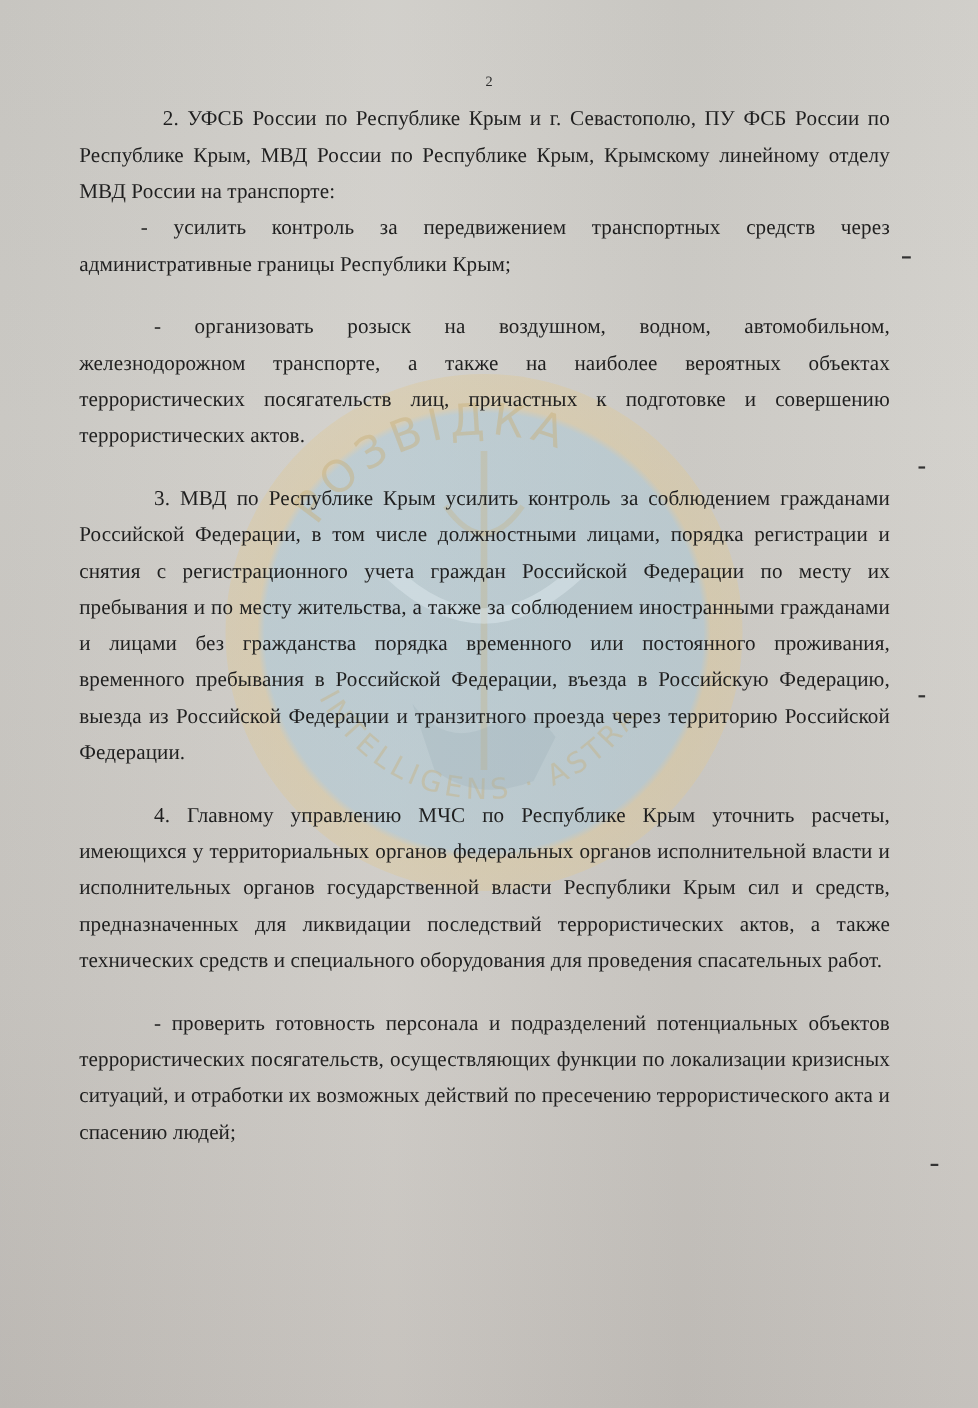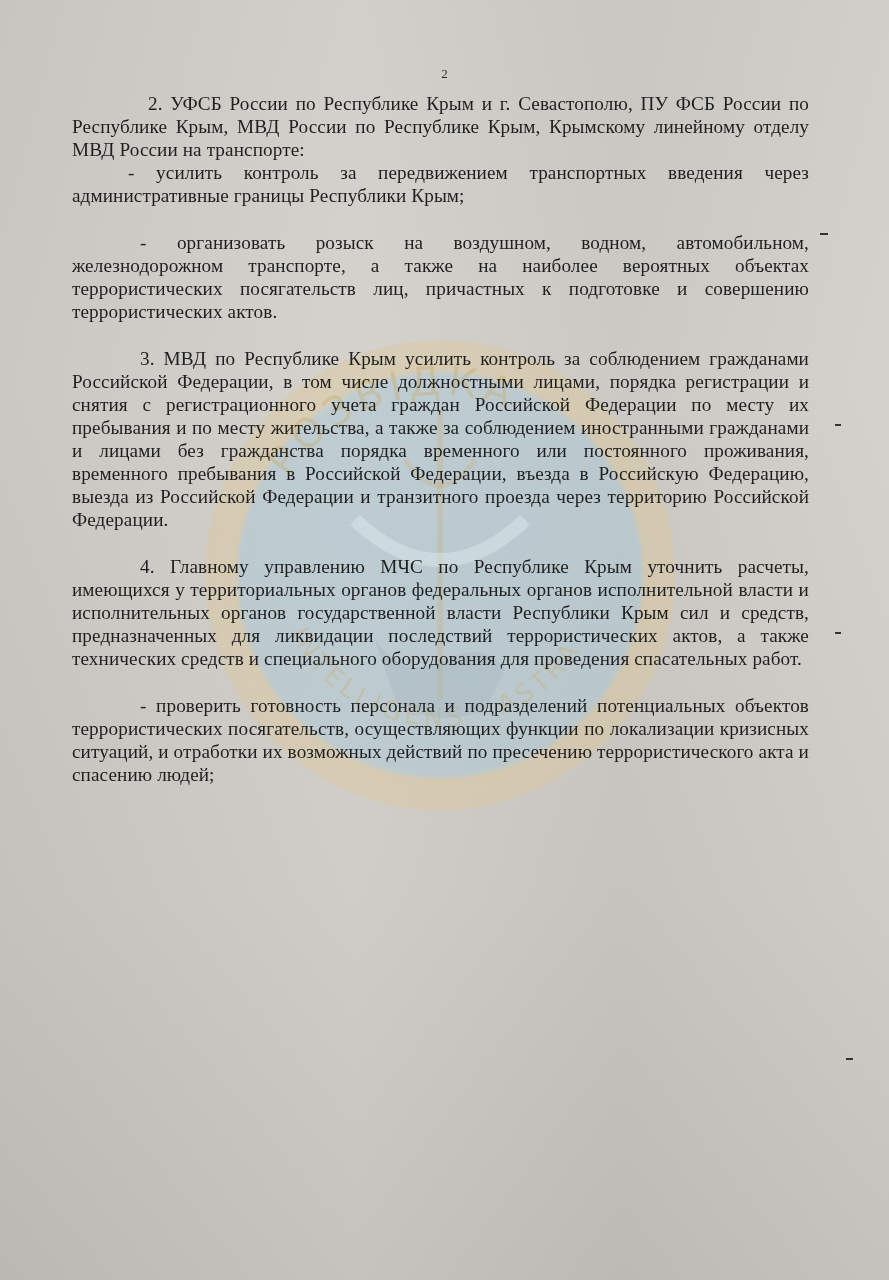--- a/index.html
+++ b/index.html
@@ -46,21 +46,21 @@
       font-size: 13px;
       color: #2a2a2a;
     }
     .content {
       position: absolute;
       left: 72px;
       top: 92px;
       width: 737px;
       color: #1f1f1f;
       font-size: 19.2px;
-      line-height: 23px;
+      line-height: 33px;
       letter-spacing: 0.1px;
     }
     .para {
       margin: 0;
       text-align: justify;
       text-align-last: left;
     }
     .indent-1 { text-indent: 68px; margin-top: 24px; }
     .indent-2 { text-indent: 76px; }
     .indent-bullet { text-indent: 56px; }
@@ -91,21 +91,21 @@
       <path d="M200 120 Q235 170 270 120" stroke="rgba(200,175,120,0.30)" stroke-width="5" fill="none"></path>
       <path d="M150 180 Q235 260 320 180" stroke="rgba(225,235,240,0.45)" stroke-width="14" fill="none"></path>
       <path d="M170 300 Q200 340 240 320 Q280 300 300 330 L280 370 Q230 390 190 360 Z" fill="rgba(150,170,180,0.25)"></path>
     </svg>
   </div>
 
   <div class="page-number">2</div>
 
   <div class="content">
     <p class="para indent-2">2. УФСБ России по Республике Крым и г. Севастополю, ПУ ФСБ России по Республике Крым, МВД России по Республике Крым, Крымскому линейному отделу МВД России на транспорте:</p>
-    <p class="para indent-bullet">- усилить контроль за передвижением транспортных введения через административные границы Республики Крым;</p>
+    <p class="para indent-bullet">- усилить контроль за передвижением транспортных средств через административные границы Республики Крым;</p>
     <p class="para indent-1">- организовать розыск на воздушном, водном, автомобильном, железнодорожном транспорте, а также на наиболее вероятных объектах террористических посягательств лиц, причастных к подготовке и совершению террористических актов.</p>
     <p class="para indent-1">3. МВД по Республике Крым усилить контроль за соблюдением гражданами Российской Федерации, в том числе должностными лицами, порядка регистрации и снятия с регистрационного учета граждан Российской Федерации по месту их пребывания и по месту жительства, а также за соблюдением иностранными гражданами и лицами без гражданства порядка временного или постоянного проживания, временного пребывания в Российской Федерации, въезда в Российскую Федерацию, выезда из Российской Федерации и транзитного проезда через территорию Российской Федерации.</p>
     <p class="para indent-1">4. Главному управлению МЧС по Республике Крым уточнить расчеты, имеющихся у территориальных органов федеральных органов исполнительной власти и исполнительных органов государственной власти Республики Крым сил и средств, предназначенных для ликвидации последствий террористических актов, а также технических средств и специального оборудования для проведения спасательных работ.</p>
     <p class="para indent-1">- проверить готовность персонала и подразделений потенциальных объектов террористических посягательств, осуществляющих функции по локализации кризисных ситуаций, и отработки их возможных действий по пресечению террористического акта и спасению людей;</p>
   </div>
 
   <div class="specks">
     <span style="left:820px; top:233px; width:8px;"></span>
     <span style="left:835px; top:424px; width:6px;"></span>
     <span style="left:835px; top:632px; width:6px;"></span>

